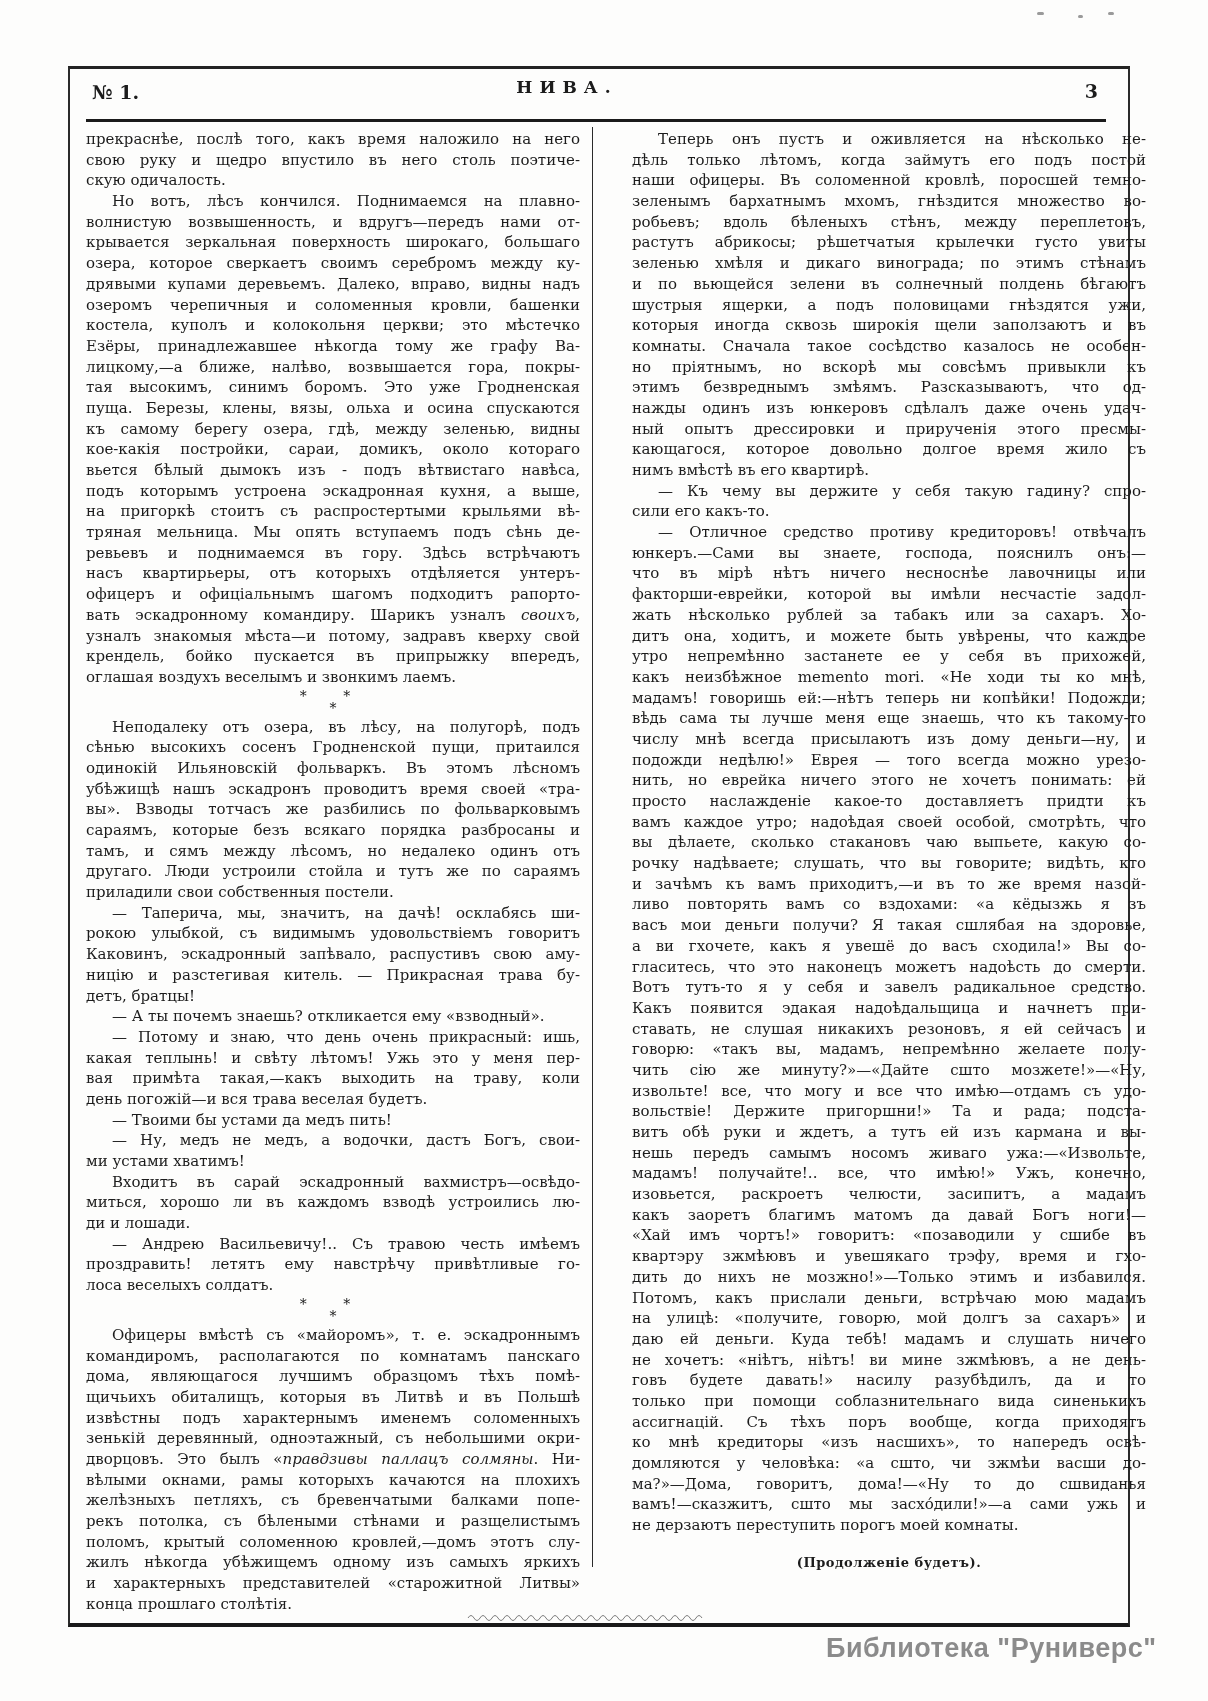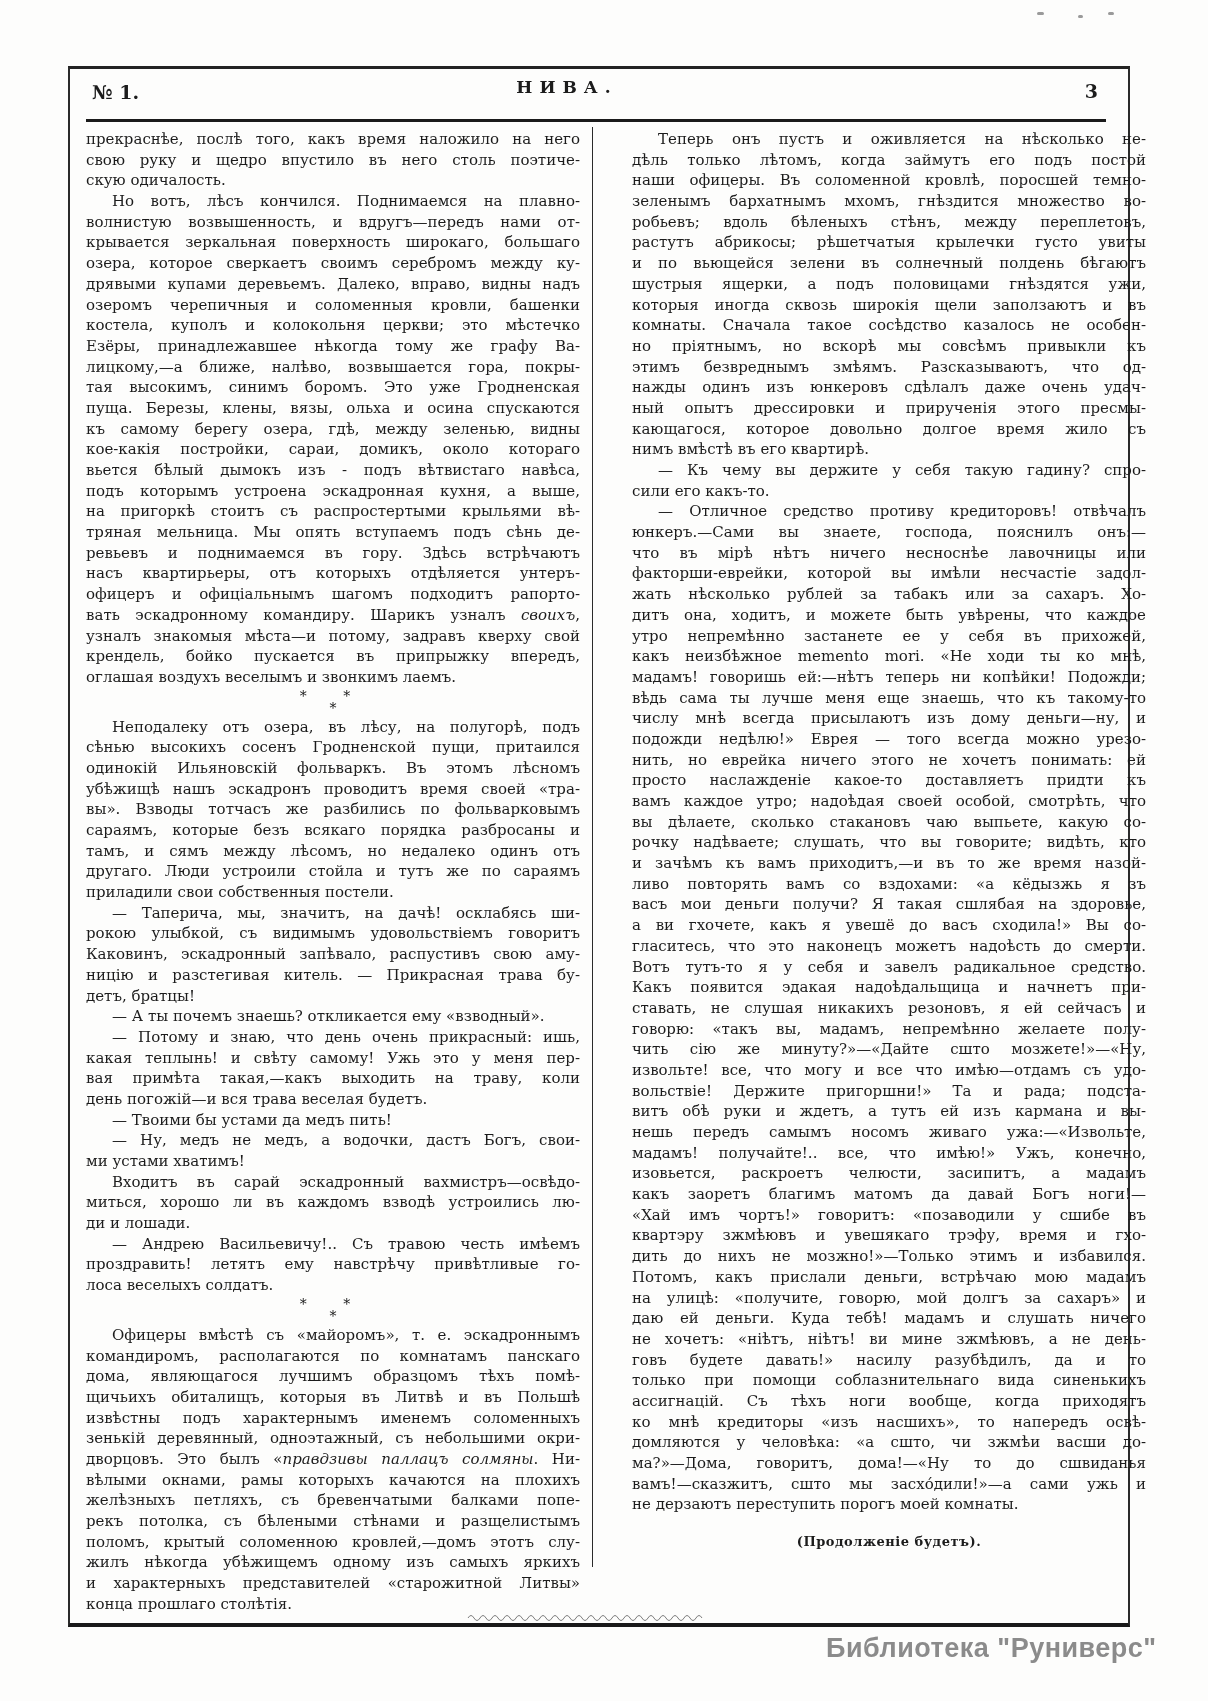--- a/index.html
+++ b/index.html
@@ -108,21 +108,21 @@
         <div class="line">рокою улыбкой, съ видимымъ удовольствіемъ говоритъ</div>
         <div class="line">Каковинъ, эскадронный запѣвало, распустивъ свою аму-</div>
         <div class="line">ницію и разстегивая китель. — Прикрасная трава бу-</div>
         <div class="line last">детъ, братцы!</div>
       </div>
       <div>
         <div class="line first last">— А ты почемъ знаешь? откликается ему «взводный».</div>
       </div>
       <div>
         <div class="line first">— Потому и знаю, что день очень прикрасный: ишь,</div>
-        <div class="line">какая теплынь! и свѣту самому! Ужь это у меня пер-</div>
+        <div class="line">какая теплынь! и свѣту лѣтомъ! Ужь это у меня пер-</div>
         <div class="line">вая примѣта такая,—какъ выходить на траву, коли</div>
         <div class="line last">день погожій—и вся трава веселая будетъ.</div>
       </div>
       <div>
         <div class="line first last">— Твоими бы устами да медъ пить!</div>
       </div>
       <div>
         <div class="line first">— Ну, медъ не медъ, а водочки, дастъ Богъ, свои-</div>
         <div class="line last">ми устами хватимъ!</div>
       </div>
@@ -159,20 +159,21 @@
     </div>
   <div class="divider"></div>
   <div class="col col-right" id="col-right">
       <div>
         <div class="line first">Теперь онъ пустъ и оживляется на нѣсколько не-</div>
         <div class="line">дѣль только лѣтомъ, когда займутъ его подъ постой</div>
         <div class="line">наши офицеры. Въ соломенной кровлѣ, поросшей темно-</div>
         <div class="line">зеленымъ бархатнымъ мхомъ, гнѣздится множество во-</div>
         <div class="line">робьевъ; вдоль бѣленыхъ стѣнъ, между переплетовъ,</div>
         <div class="line">растутъ абрикосы; рѣшетчатыя крылечки густо увиты</div>
+        <div class="line">зеленью хмѣля и дикаго винограда; по этимъ стѣнамъ</div>
         <div class="line">и по вьющейся зелени въ солнечный полдень бѣгаютъ</div>
         <div class="line">шустрыя ящерки, а подъ половицами гнѣздятся ужи,</div>
         <div class="line">которыя иногда сквозь широкія щели заползаютъ и въ</div>
         <div class="line">комнаты. Сначала такое сосѣдство казалось не особен-</div>
         <div class="line">но пріятнымъ, но вскорѣ мы совсѣмъ привыкли къ</div>
         <div class="line">этимъ безвреднымъ змѣямъ. Разсказываютъ, что од-</div>
         <div class="line">нажды одинъ изъ юнкеровъ сдѣлалъ даже очень удач-</div>
         <div class="line">ный опытъ дрессировки и прирученія этого пресмы-</div>
         <div class="line">кающагося, которое довольно долгое время жило съ</div>
         <div class="line last">нимъ вмѣстѣ въ его квартирѣ.</div>
@@ -218,21 +219,21 @@
         <div class="line">какъ заоретъ благимъ матомъ да давай Богъ ноги!—</div>
         <div class="line">«Хай имъ чортъ!» говоритъ: «позаводили у сшибе въ</div>
         <div class="line">квартэру зжмѣювъ и увешякаго трэфу, время и гхо-</div>
         <div class="line">дить до нихъ не мозжно!»—Только этимъ и избавился.</div>
         <div class="line">Потомъ, какъ прислали деньги, встрѣчаю мою мадамъ</div>
         <div class="line">на улицѣ: «получите, говорю, мой долгъ за сахаръ» и</div>
         <div class="line">даю ей деньги. Куда тебѣ! мадамъ и слушать ничего</div>
         <div class="line">не хочетъ: «ніѣтъ, ніѣтъ! ви мине зжмѣювъ, а не день-</div>
         <div class="line">говъ будете давать!» насилу разубѣдилъ, да и то</div>
         <div class="line">только при помощи соблазнительнаго вида синенькихъ</div>
-        <div class="line">ассигнацій. Съ тѣхъ ноги вообще, когда приходятъ</div>
+        <div class="line">ассигнацій. Съ тѣхъ поръ вообще, когда приходятъ</div>
         <div class="line">ко мнѣ кредиторы «изъ насшихъ», то напередъ освѣ-</div>
         <div class="line">домляются у человѣка: «а сшто, чи зжмѣи васши до-</div>
         <div class="line">ма?»—Дома, говоритъ, дома!—«Ну то до сшвиданья</div>
         <div class="line">вамъ!—сказжитъ, сшто мы засхо́дили!»—а сами ужь и</div>
         <div class="line last">не дерзаютъ переступить порогъ моей комнаты.</div>
       </div>
       <div class="note">(Продолженіе будетъ).</div>
     </div>
 
   <svg class="squiggle" width="236" height="12" viewBox="0 0 236 12">

